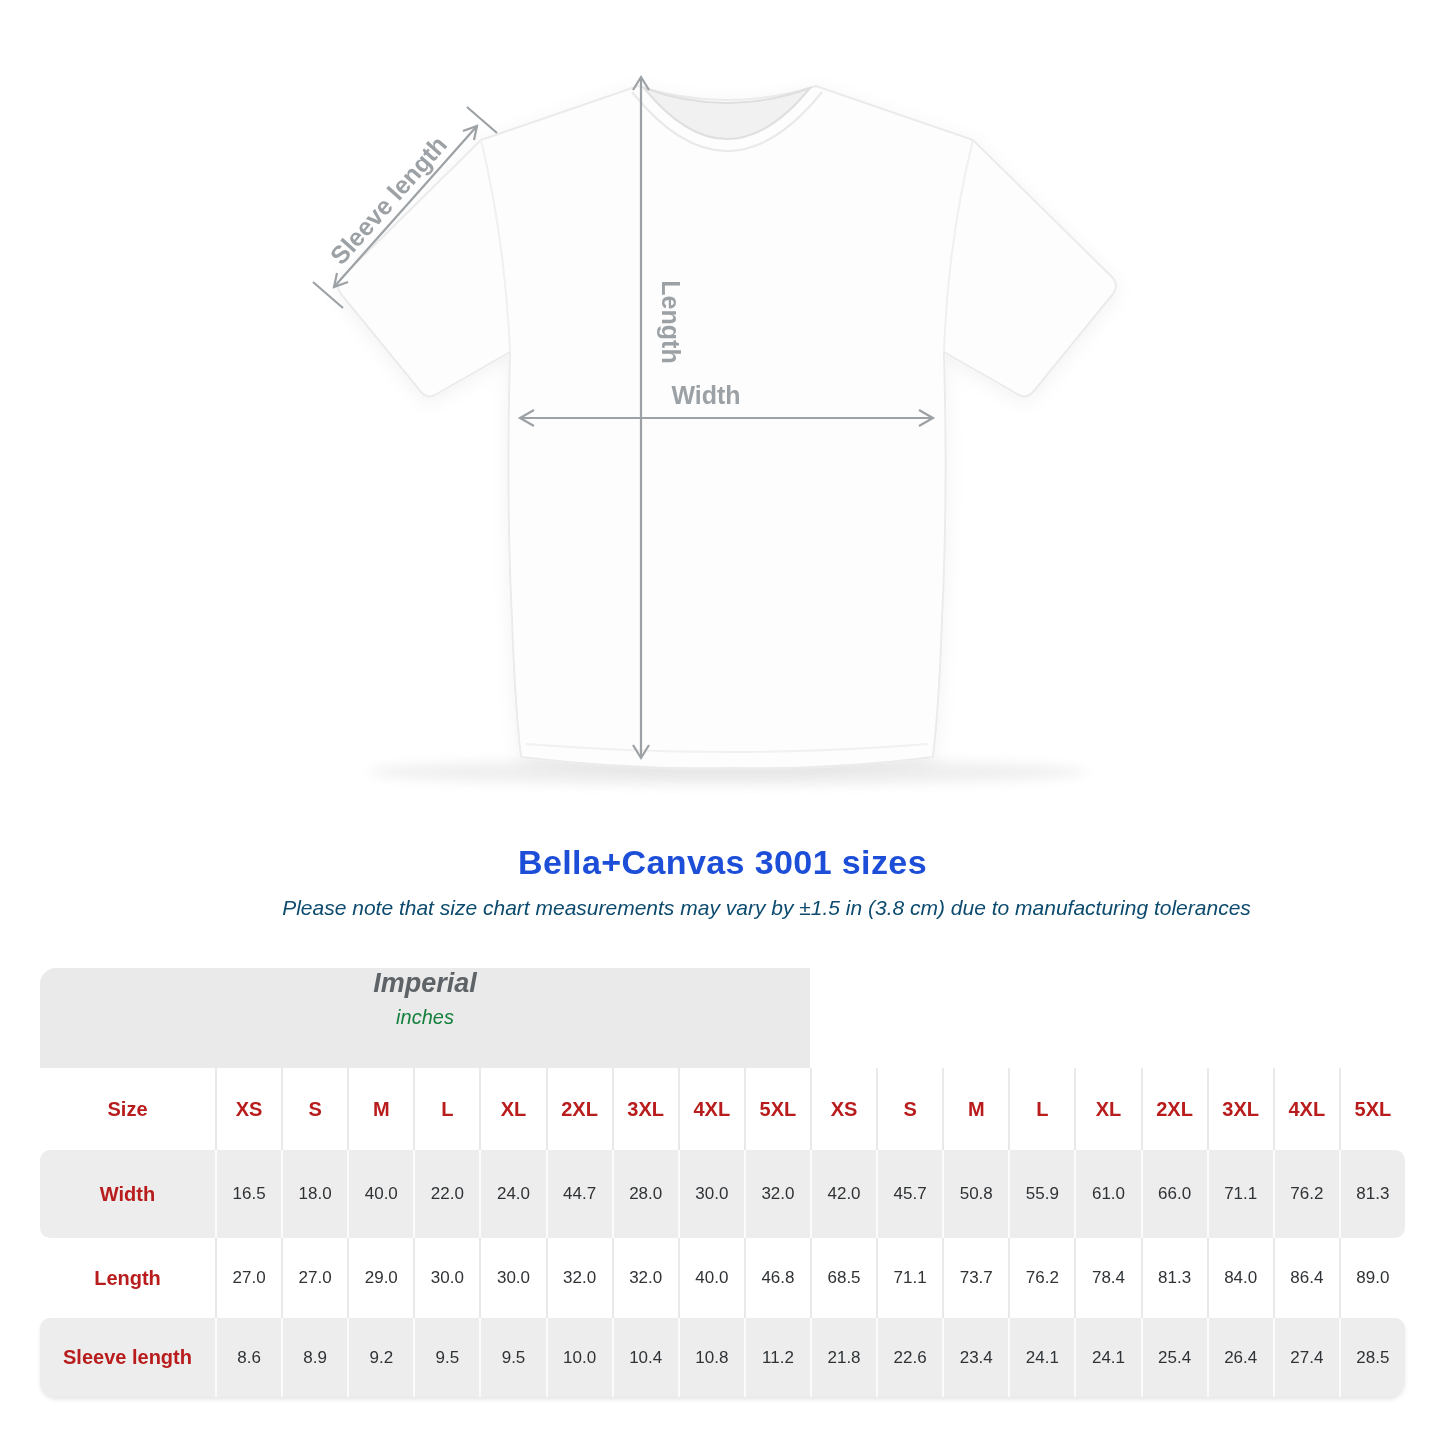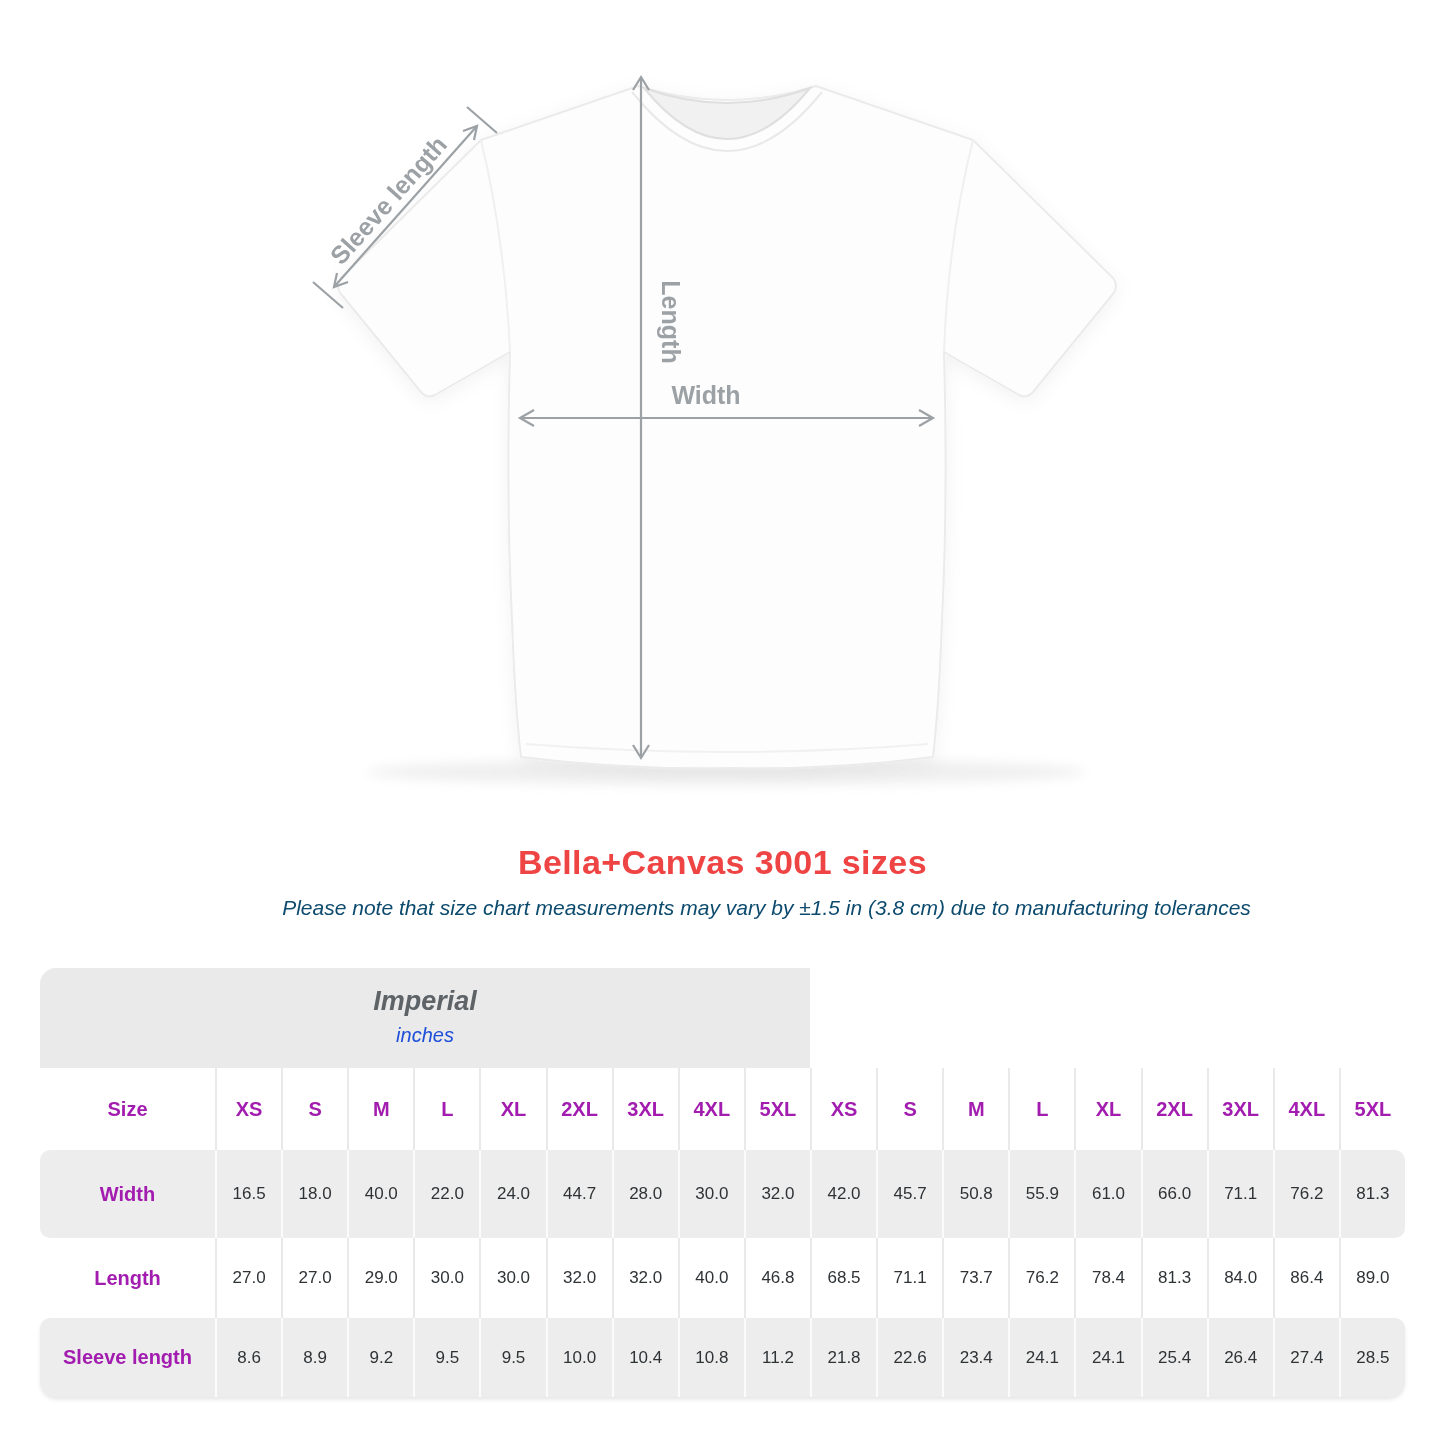--- a/index.html
+++ b/index.html
@@ -3,48 +3,48 @@
 <meta charset="utf-8">
 <style>
   html,body{margin:0;padding:0}
   body{
     width:1445px;height:1445px;background:#ffffff;position:relative;overflow:hidden;
     font-family:"Liberation Sans",sans-serif;
   }
   .shirt-svg{position:absolute;top:0;left:0}
   .page-title{
     position:absolute;top:843px;left:0;width:100%;text-align:center;
-    font-size:34px;font-weight:bold;color:#ef4444;letter-spacing:.4px;
+    font-size:34px;font-weight:bold;color:#1d4ed8;letter-spacing:.4px;
   }
   .page-subtitle{
     position:absolute;top:896px;left:0;width:100%;text-align:center;
     font-size:21px;font-style:italic;color:#0c4a6e;margin-left:44px;
   }
   .sizetable{position:absolute;left:40px;top:968px;width:1365px}
   .thead{display:flex;height:100px}
   .hbox{
     background:#eaeaea;display:flex;flex-direction:column;align-items:center;
-    justify-content:flex-start;padding-top:18px;box-sizing:border-box;
+    justify-content:flex-start;box-sizing:border-box;
   }
   .hbox.imp{flex:0 0 770px;border-radius:16px 0 0 0}
   .hbox.met{flex:1 1 auto;border-radius:0 16px 0 0}
   .hlabel{font-size:27px;font-weight:bold;font-style:italic;color:#5e6367}
-  .hunit{font-size:20px;font-style:italic;color:#1d4ed8;margin-top:7px}
+  .hunit{font-size:20px;font-style:italic;color:#15803d;margin-top:7px}
   .trow{display:flex}
   .trow.r-size{height:82px;--sep:#e9e9e9}
   .trow.r-plain{height:80px;--sep:#e9e9e9}
   .trow.r-stripe{--sep:rgba(255,255,255,.75);background:#ededed;border-radius:10px}
   .trow.r-w{height:88px}
   .trow.r-last{height:79px;border-radius:10px 10px 16px 16px;box-shadow:0 3px 5px -1px rgba(0,0,0,.12)}
   .cell{
     flex:1 0 0;display:flex;align-items:center;justify-content:center;box-sizing:border-box;
   }
   .cell.label{flex:0 0 175px}
   .cell:not(.label){border-left:2px solid var(--sep)}
-  .cell.hd{font-size:20px;font-weight:bold;color:#a21caf}
+  .cell.hd{font-size:20px;font-weight:bold;color:#b91c1c}
   .cell.val{font-size:17px;color:#2f3336}
 </style>
 </head>
 <body>
 
 <svg class="shirt-svg" width="1445" height="840" viewBox="0 0 1445 840" xmlns="http://www.w3.org/2000/svg">
   <defs>
     <filter id="blur6" x="-50%" y="-50%" width="200%" height="200%">
       <feGaussianBlur stdDeviation="6"></feGaussianBlur>
     </filter>

